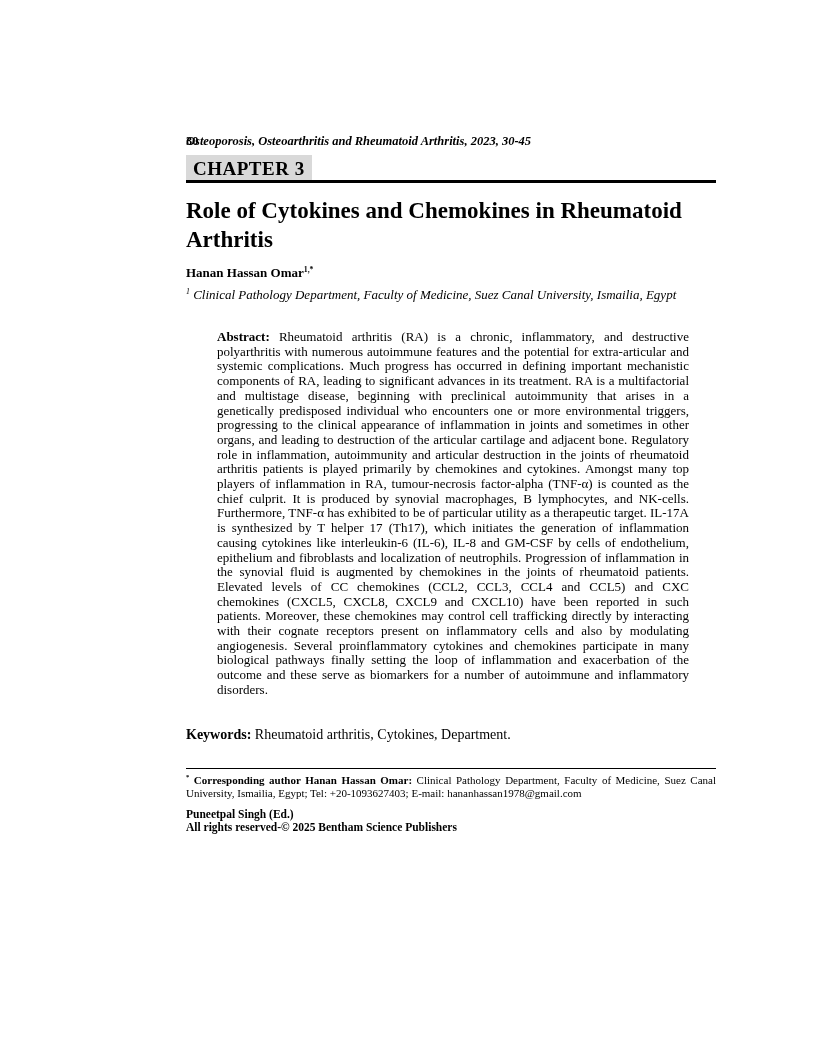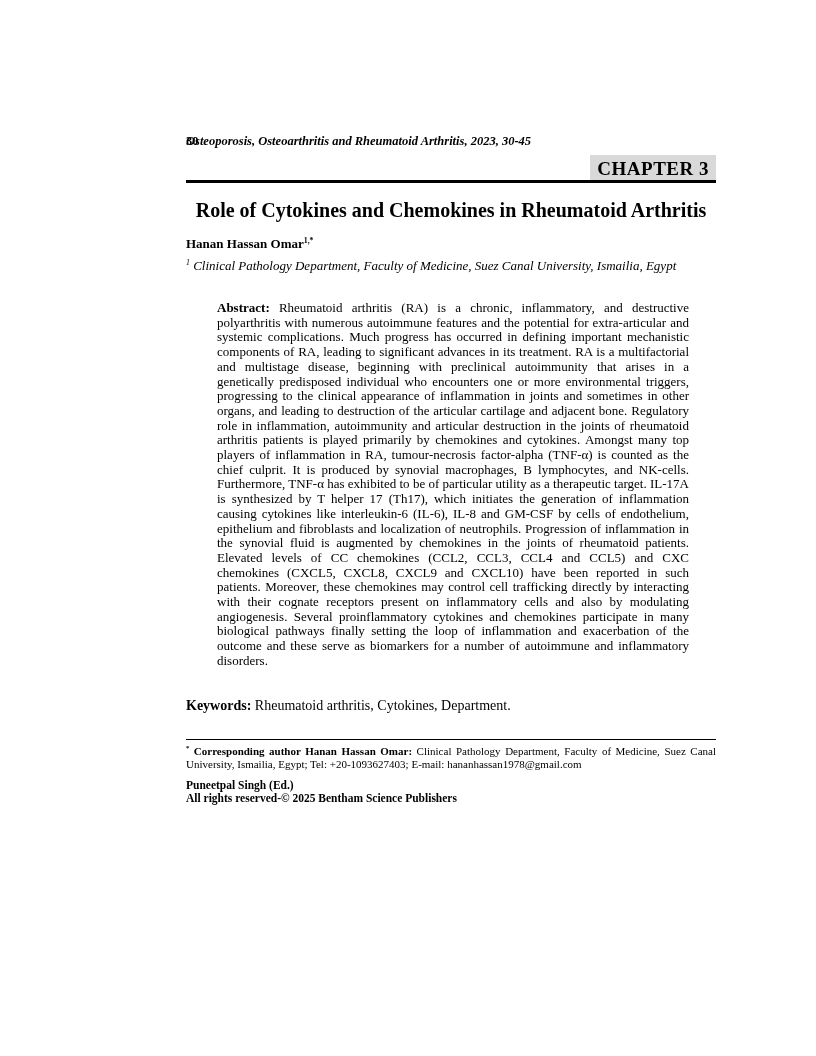--- a/index.html
+++ b/index.html
@@ -32,39 +32,38 @@
     left: 0;
     top: 0;
   }
   .running-title {
     text-align: left;
     font-style: italic;
   }
   
   .chapter-row {
     margin-top: 6px;
-    text-align: right;
+    text-align: left;
     border-bottom: 3px solid #000000;
   }
   .chapter-badge {
     display: inline-block;
     background: #d9d9d9;
     font-size: 19px;
     font-weight: bold;
     line-height: 22px;
     padding: 3px 7px 0 7px;
     letter-spacing: 0.5px;
   }
   
   .article-title {
     margin: 13px 0 0 0;
-    font-size: 20px;
+    font-size: 23px;
     line-height: 29px;
     font-weight: bold;
-    text-align: center;
   }
   .author-line {
     margin-top: 10px;
     font-size: 13px;
     font-weight: bold;
     line-height: 17px;
   }
   .affiliation-line {
     margin-top: 6px;
     font-size: 13px;

